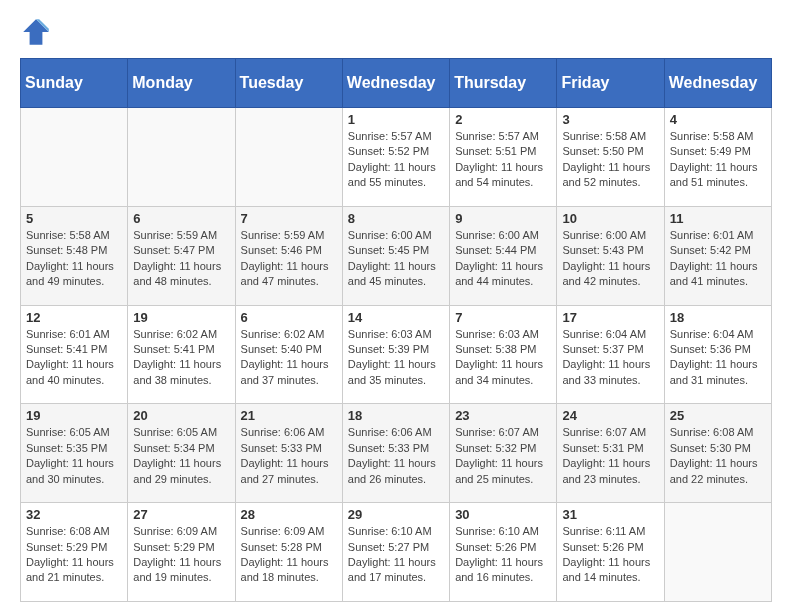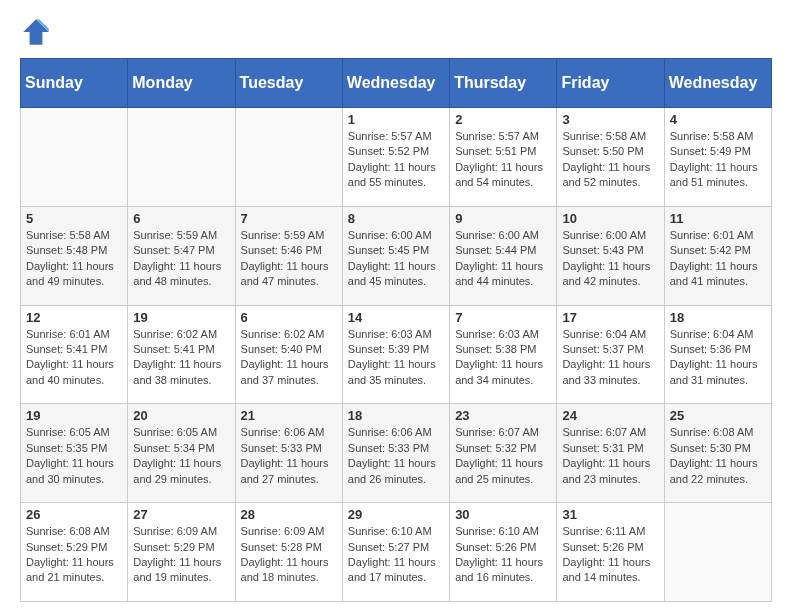--- a/index.html
+++ b/index.html
@@ -311,21 +311,21 @@
           <td>
             <div class="cell-day">25</div>
             <div class="cell-info" style="white-space: pre-line;">Sunrise: 6:08 AM
 Sunset: 5:30 PM
 Daylight: 11 hours
 and 22 minutes.</div>
           </td>
         </tr>
         <tr>
           <td>
-            <div class="cell-day">26</div>
+            <div class="cell-day">32</div>
             <div class="cell-info" style="white-space: pre-line;">Sunrise: 6:08 AM
 Sunset: 5:29 PM
 Daylight: 11 hours
 and 21 minutes.</div>
           </td>
           <td>
             <div class="cell-day">27</div>
             <div class="cell-info" style="white-space: pre-line;">Sunrise: 6:09 AM
 Sunset: 5:29 PM
 Daylight: 11 hours

